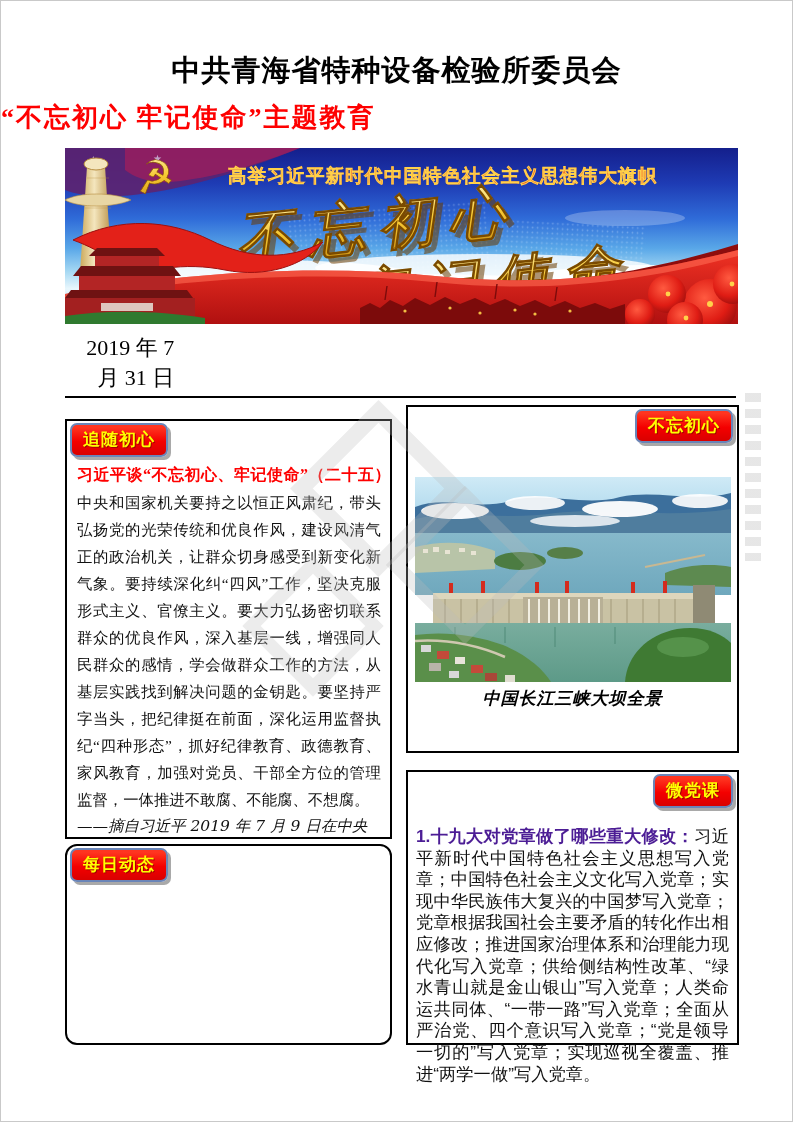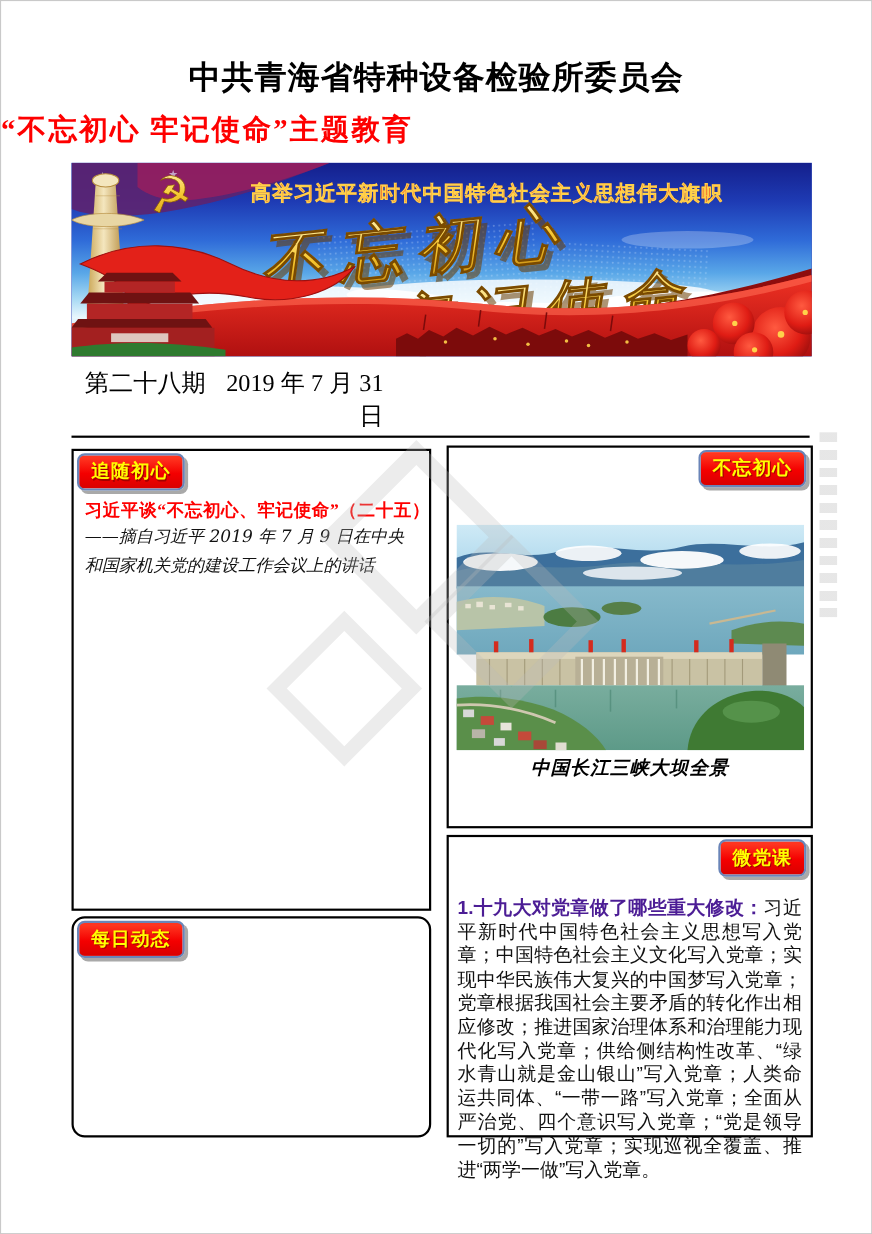--- a/index.html
+++ b/index.html
@@ -34,21 +34,21 @@
   .issue-row .date { text-align:right; padding-right:25px; }
   .rule { margin:3px 56px 0 64px; border-top:2.5px solid #000; height:0; }
   
   .columns { margin:7px 56px 0 64px; display:flex; gap:14px; align-items:flex-end; }
   .col-left { width:327px; flex:0 0 327px; }
   .col-right { width:333px; flex:0 0 333px; }
   .box { position:relative; border:2px solid #000; background:#fff; }
   .box-zhuisui { height:420px; }
   .box-meiri   { height:201px; margin-top:5px;border-radius:12px; }
   .box-tushuo  { height:348px; }
-  .box-weidangke { height:275px; margin-top:6px; }
+  .box-weidangke { height:275px; margin-top:17px; }
   .badge {
     position:absolute; top:2px; display:inline-block;
     background:linear-gradient(180deg,#ff3520 8%,#f40000 55%,#d90000 100%);
     color:#ffff00; font-weight:bold; font-size:17px; line-height:1;
     font-family:"Liberation Sans","DejaVu Sans",sans-serif;
     padding:6px 11px 7px; border:2px solid #6a85b8; border-radius:7px;
     box-shadow:3px 3px 0 rgba(140,140,140,.75); letter-spacing:1px;
     text-shadow:1px 1px 0 #a40000;
   }
   .badge.left  { left:3px; }
@@ -229,31 +229,31 @@
             <circle cx="645" cy="156" r="3"></circle>
             <circle cx="603" cy="146" r="2.4"></circle>
           <circle cx="667" cy="136" r="2.4"></circle>
             <circle cx="621" cy="170" r="2.4"></circle>
           </g>
       </g>
     </svg>
   </div>
 
   <div class="issue-row">
-    <span class="num">第二十八期</span>
     <span class="date">2019 年 7 月 31 日</span>
   </div>
   <div class="rule"></div>
 
   <div class="columns">
     <div class="col-left">
 
       <section class="box box-zhuisui">
         <span class="badge left">追随初心</span>
         <div class="article-title">习近平谈“不忘初心、牢记使命”（二十五）</div>
+        <p class="body-text">中央和国家机关要持之以恒正风肃纪，带头弘扬党的光荣传统和优良作风，建设风清气正的政治机关，让群众切身感受到新变化新气象。要持续深化纠“四风”工作，坚决克服形式主义、官僚主义。要大力弘扬密切联系群众的优良作风，深入基层一线，增强同人民群众的感情，学会做群众工作的方法，从基层实践找到解决问题的金钥匙。要坚持严字当头，把纪律挺在前面，深化运用监督执纪“四种形态”，抓好纪律教育、政德教育、家风教育，加强对党员、干部全方位的管理监督，一体推进不敢腐、不能腐、不想腐。</p>
         <p class="attribution">——摘自习近平 2019 年 7 月 9 日在中央和国家机关党的建设工作会议上的讲话</p>
       </section>
 
       <section class="box box-meiri">
         <span class="badge left">每日动态</span>
       </section>
 
     </div>
     <div class="col-right">
 

